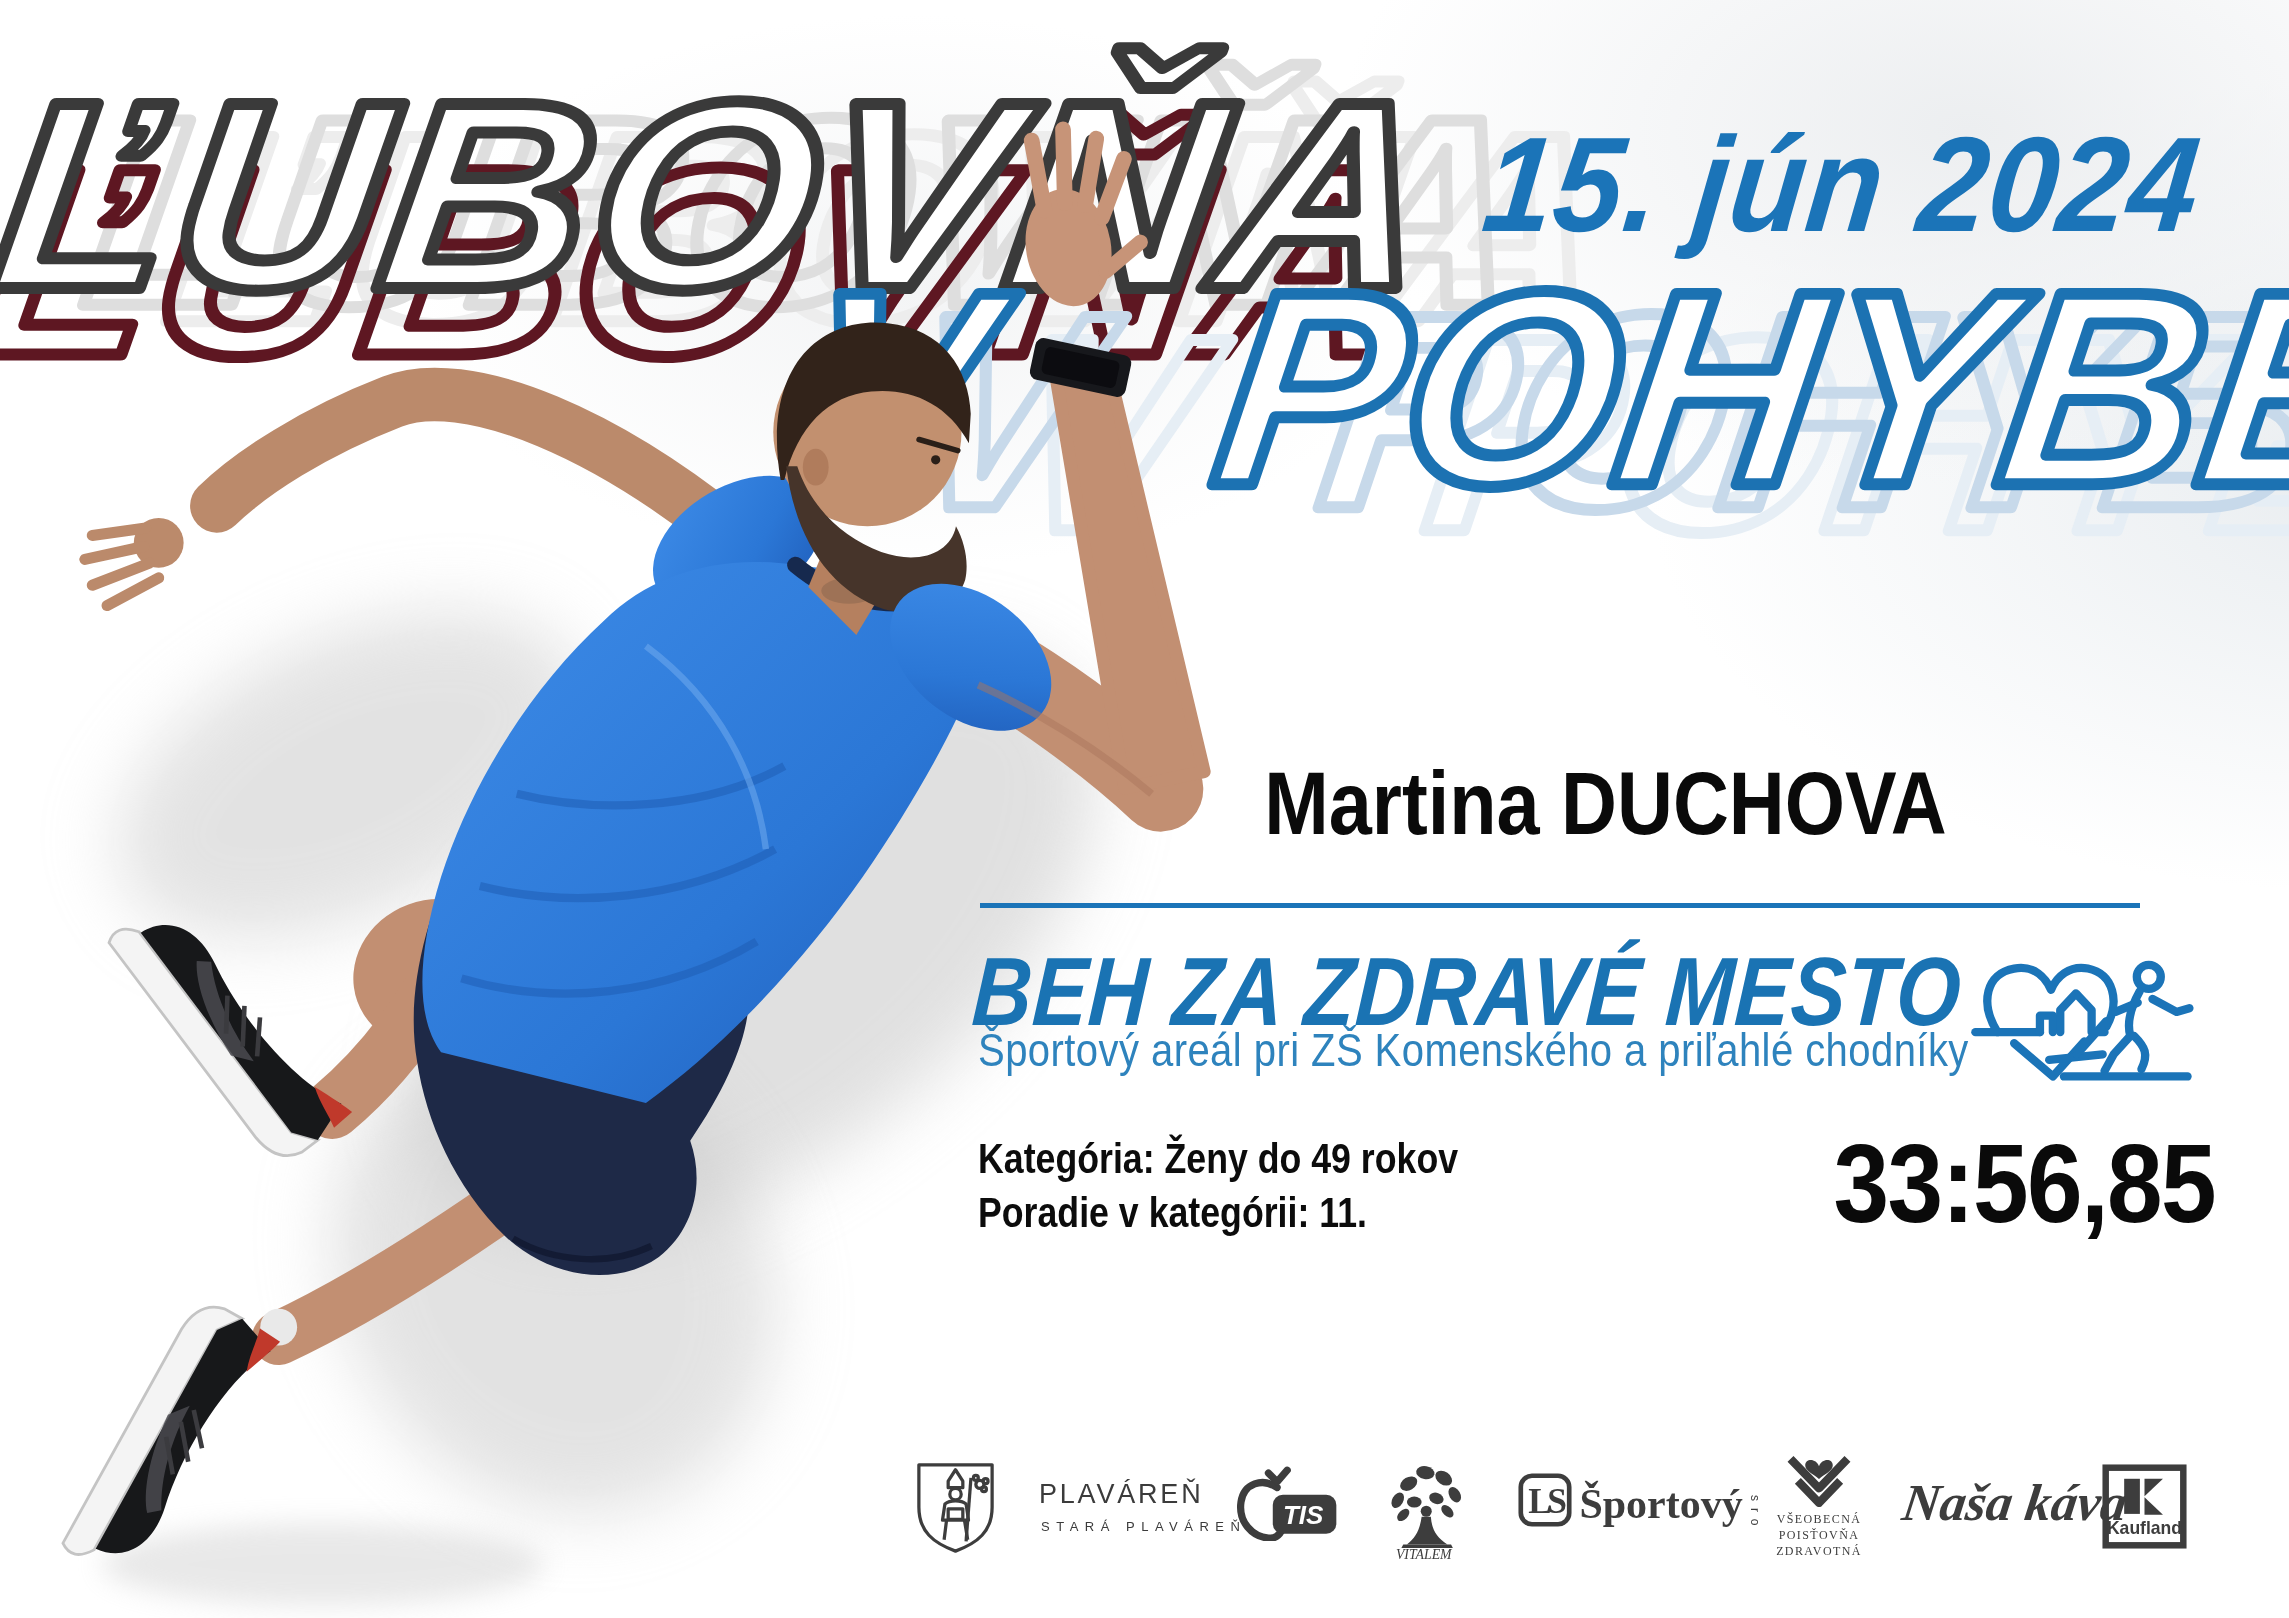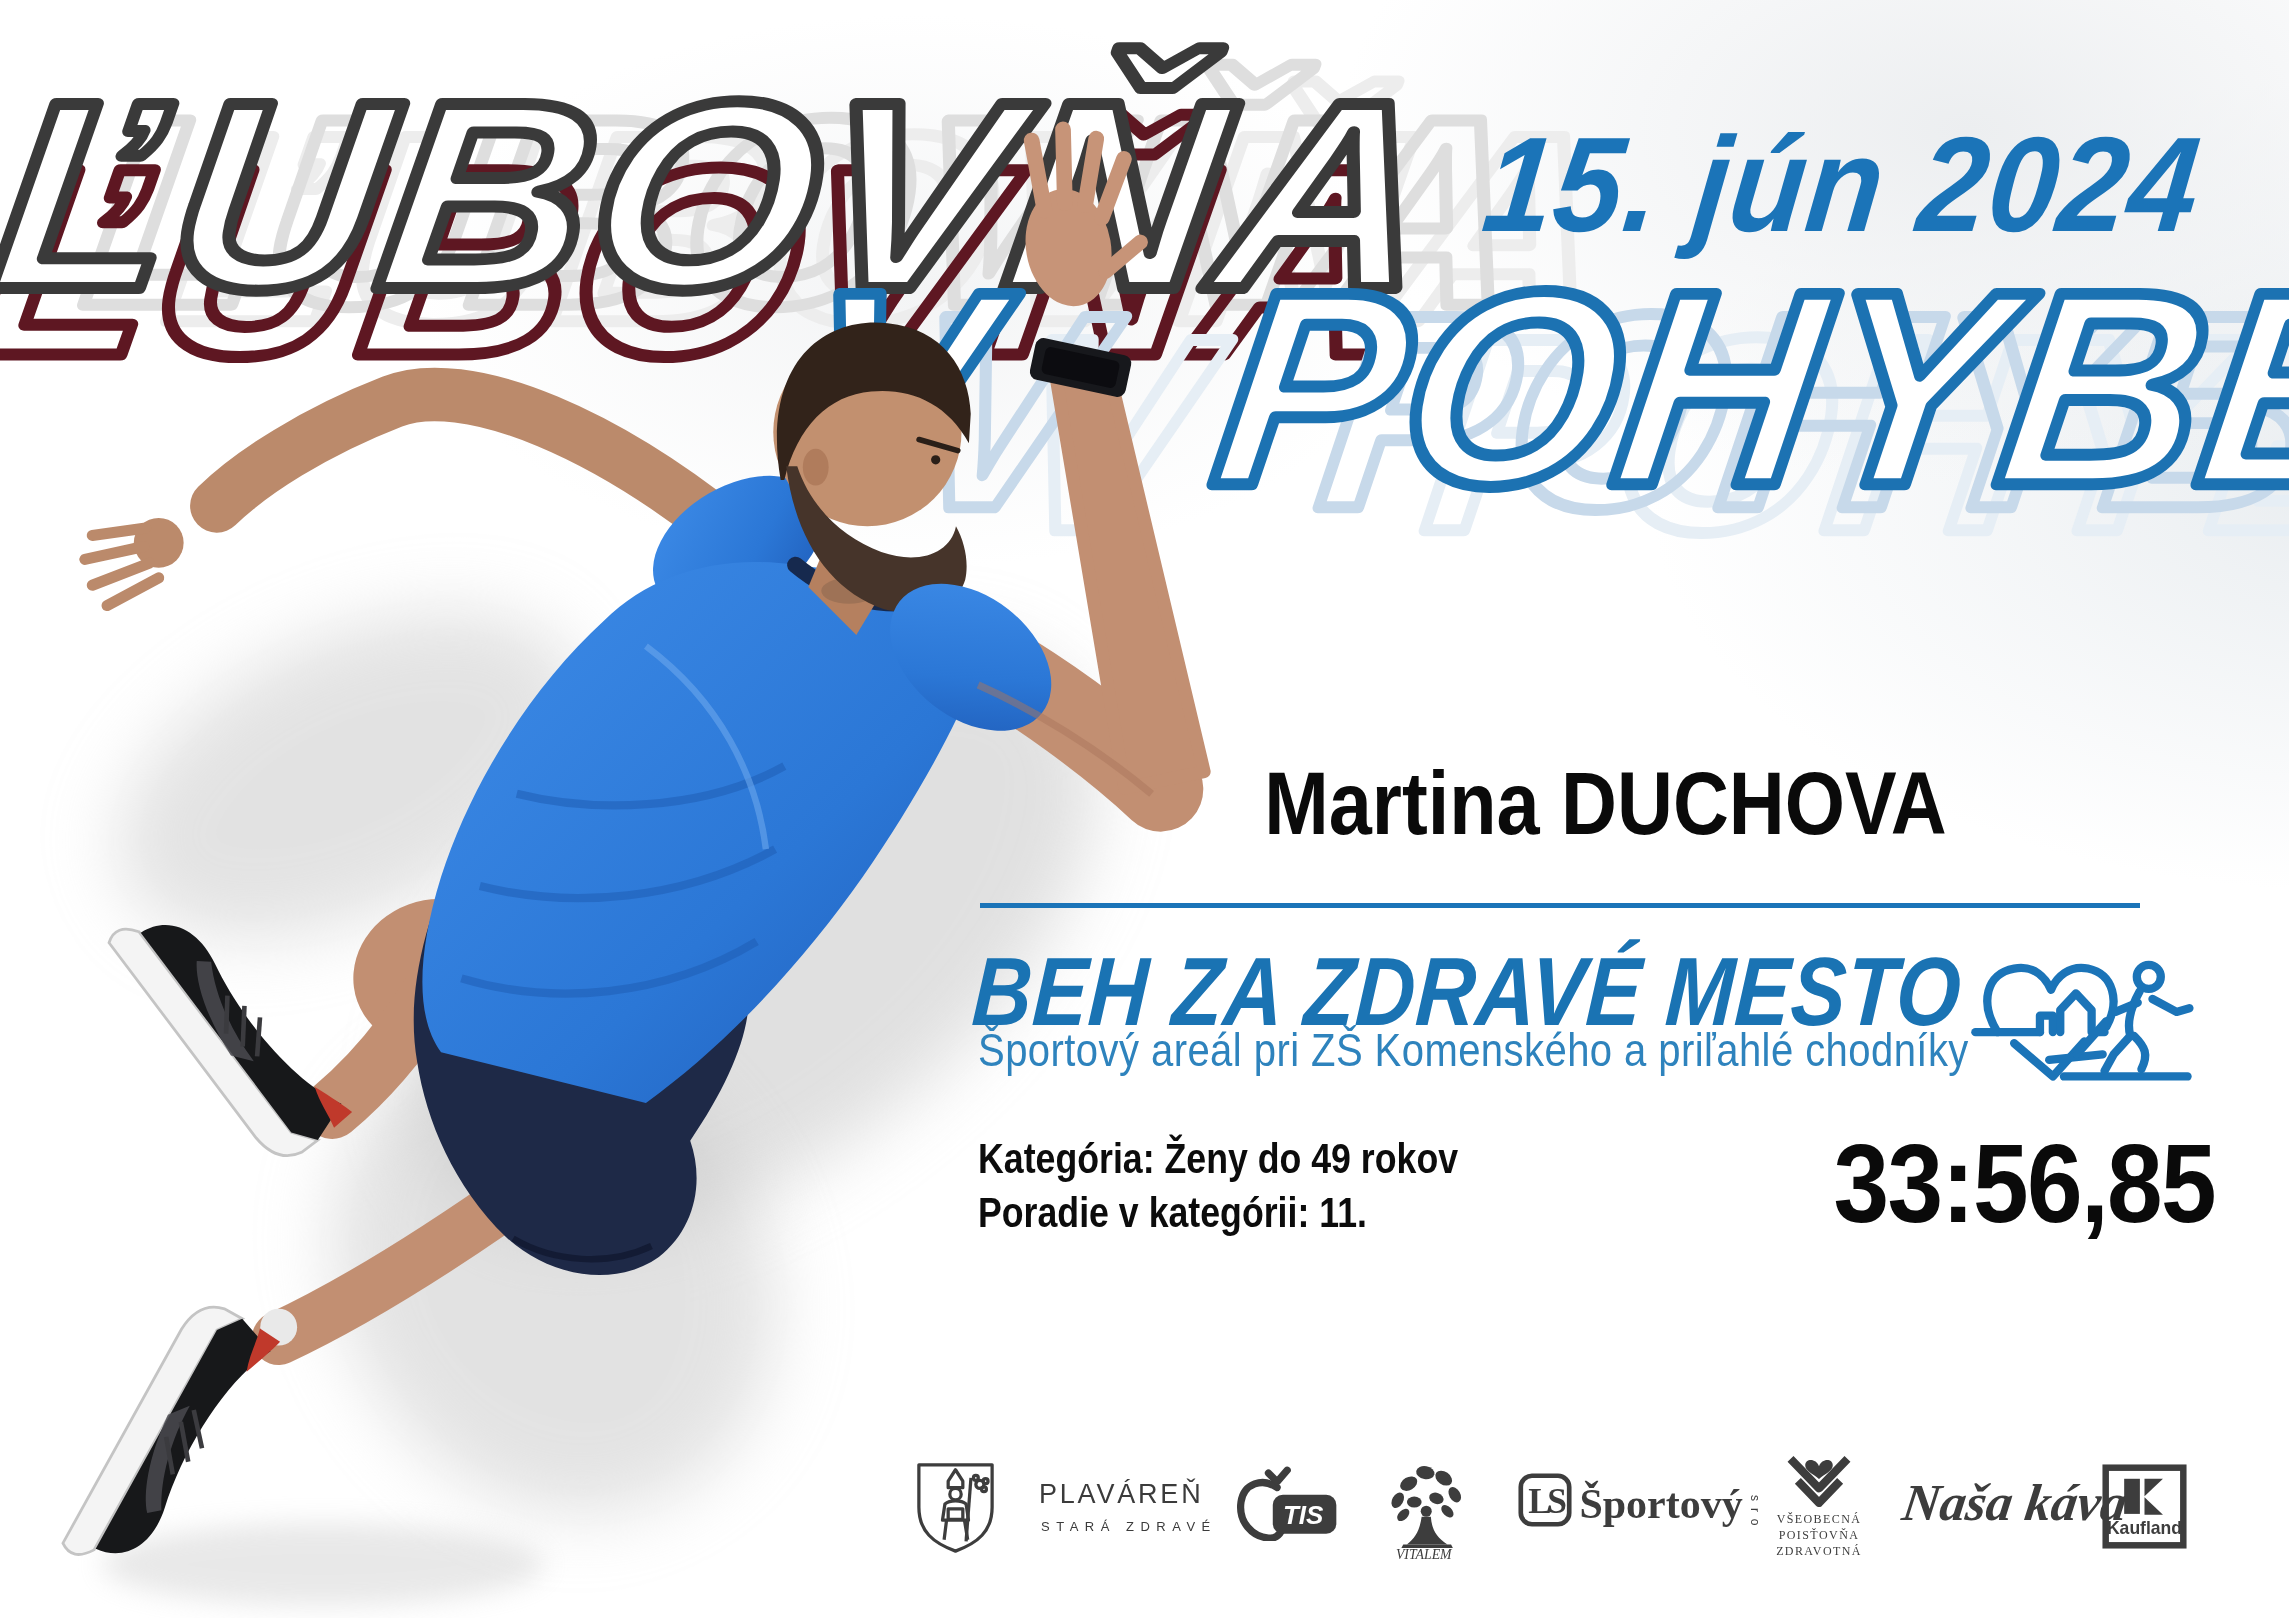--- a/index.html
+++ b/index.html
@@ -242,21 +242,21 @@
       <circle cx="81" cy="28" r="5"></circle>
       <circle cx="88" cy="24" r="3"></circle>
         <circle cx="86" cy="34" r="3"></circle>
         <circle cx="76" cy="20" r="3"></circle>
       <rect x="42" y="58" width="18" height="13"></rect>
       <path d="M 40 72 L 37 96 M 62 72 L 66 96"></path>
     </g>
   </svg>
 
   <div class="rc plav1">PLAVÁREŇ</div>
-  <div class="rc plav2">STARÁ ZDRAVÉ</div>
+  <div class="rc plav2">STARÁ PLAVÁREŇ</div>
 
   <svg class="rc" style="left:1232px;top:1463px" width="109" height="78" viewBox="0 0 150 108">
     <g>
       <path d="M 62 34 C 42 20, 16 28, 12 54 C 8 82, 28 102, 50 104 C 58 105, 64 101, 68 94" fill="none" stroke="#3d3d3d" stroke-width="10" stroke-linecap="round"></path>
       <path d="M 50 14 L 62 26 L 76 10" fill="none" stroke="#3d3d3d" stroke-width="10" stroke-linecap="round" stroke-linejoin="round"></path>
       <rect x="56" y="44" width="88" height="54" rx="14" fill="#3d3d3d"></rect>
       <text x="70" y="84" font-family="Liberation Sans, sans-serif" font-weight="bold" font-style="italic" font-size="36" fill="#ffffff">TIS</text>
     </g>
   </svg>
 

